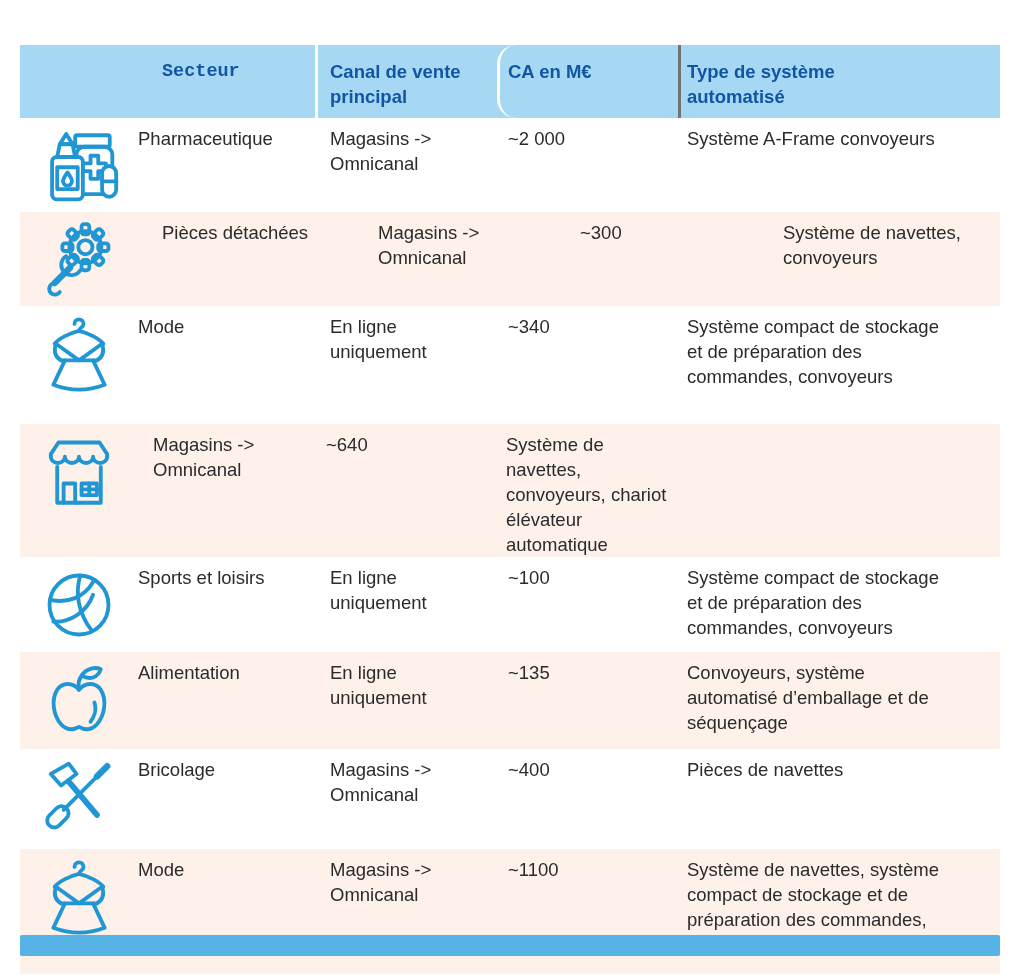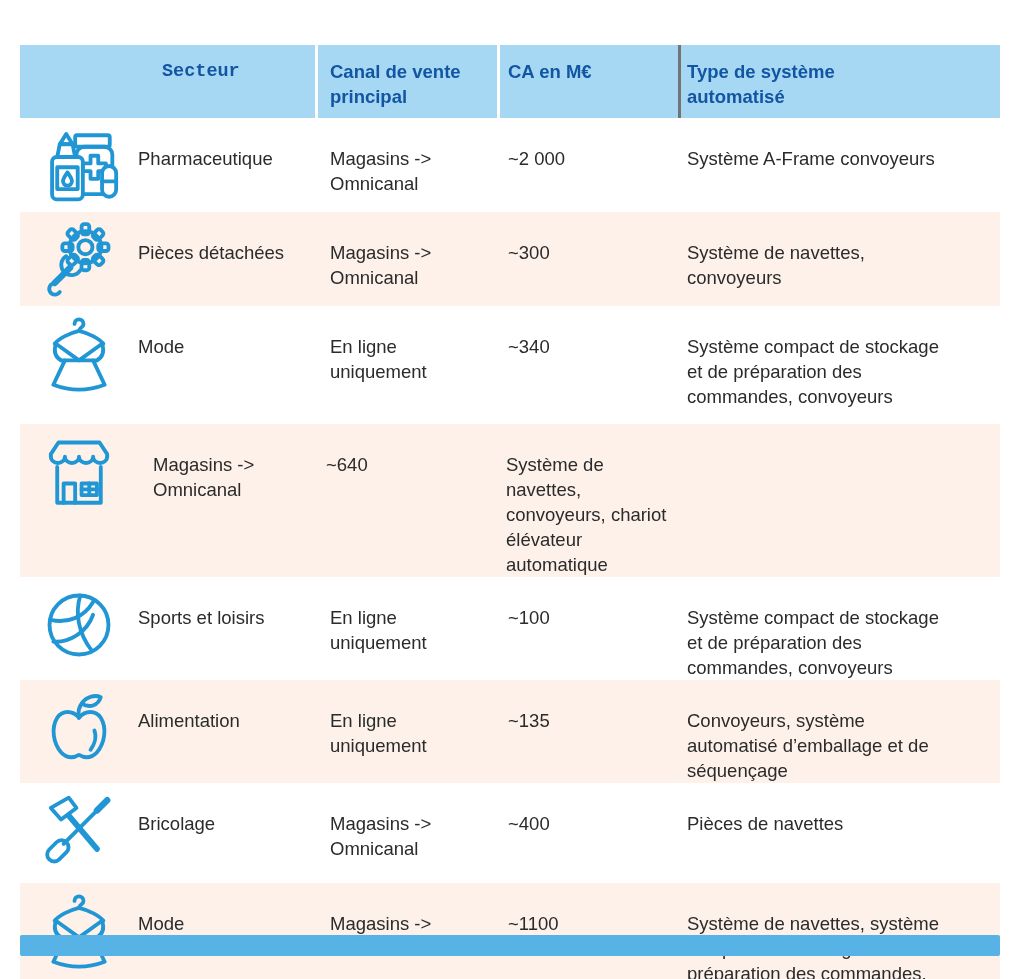--- a/index.html
+++ b/index.html
@@ -5,26 +5,26 @@
   html,body{margin:0;padding:0;background:#fff;}
   .page{position:relative;width:1024px;height:979px;background:#ffffff;
         font-family:"Liberation Sans",sans-serif;overflow:hidden;}
   .table{position:absolute;left:20px;top:45px;width:980px;}
   .header{display:grid;grid-template-columns:295px 182px 181px 322px;
           background:#a7d8f3;min-height:73px;box-sizing:border-box;}
   .hcell{color:#1256a3;font-weight:bold;font-size:18.5px;line-height:25px;
          padding-top:14px;white-space:pre-line;box-sizing:border-box;}
   .hcell.h-secteur{padding-left:142px;font-family:Liberation Mono, monospace;}
   .hcell.h-canal{border-left:3px solid #fff;padding-left:12px;}
-  .hcell.h-ca{border-left:3px solid #fff;padding-left:8px;}
+  .hcell.h-ca{border-left:3px solid #fff;padding-left:8px;border-radius:19px;}
   .hcell.h-type{border-left:3px solid #737373;padding-left:6px;}
   .row{display:grid;grid-template-columns:118px 177px 182px 181px 322px;
        background:#ffffff;}
   .row.peach{background:#fdf1ea;}
-  .cell{font-size:18.5px;line-height:25px;color:#2b2b2b;padding-top:28px;
+  .cell{font-size:18.5px;line-height:25px;color:#2b2b2b;padding-top:8px;
         white-space:pre-line;box-sizing:border-box;}
   .cell.canal{padding-left:15px;}
   .cell.ca{padding-left:11px;}
   .cell.type{padding-left:9px;padding-right:6px;}
   .icon-box{display:flex;justify-content:center;align-items:flex-start;padding-top:7px;}
   .icon-box svg{width:82px;height:82px;display:block;}
   .footer-bar{position:absolute;left:20px;top:935px;width:980px;height:21px;
               background:#57b2e5;border-radius:2px;}
 </style>
 </head>
@@ -59,21 +59,21 @@
     <rect x="15" y="33" width="16" height="17" fill="#fff"></rect>
     <path d="M23 37c-2.5 3.5-3.5 5-3.5 6.8a3.5 3.5 0 0 0 7 0c0-1.8-1-3.3-3.5-6.8z"></path>
   </g>
             </svg></div>
     <div class="cell secteur">Pharmaceutique</div>
     <div class="cell canal">Magasins -&gt;
 Omnicanal</div>
     <div class="cell ca">~2 000</div>
     <div class="cell type">Système A-Frame convoyeurs</div>
   </div>
-        <div class="row peach" style="min-height: 94px;">
+        <div class="row peach" style="min-height: 94px; gap: 24px;">
     <div class="cell icon-box"><svg viewBox="0 0 64 64">
               <g fill="none" stroke="#2196d4" stroke-width="3" stroke-linecap="round" stroke-linejoin="round">
     <rect x="34" y="4" width="6" height="8" rx="2"></rect>
     <rect x="34" y="4" width="6" height="8" rx="2" transform="rotate(45 37 22)"></rect>
     <rect x="34" y="4" width="6" height="8" rx="2" transform="rotate(90 37 22)"></rect>
     <rect x="34" y="4" width="6" height="8" rx="2" transform="rotate(135 37 22)"></rect>
     <rect x="34" y="4" width="6" height="8" rx="2" transform="rotate(180 37 22)"></rect>
     <rect x="34" y="4" width="6" height="8" rx="2" transform="rotate(225 37 22)"></rect>
     <rect x="34" y="4" width="6" height="8" rx="2" transform="rotate(270 37 22)"></rect>
     <rect x="34" y="4" width="6" height="8" rx="2" transform="rotate(315 37 22)"></rect>

